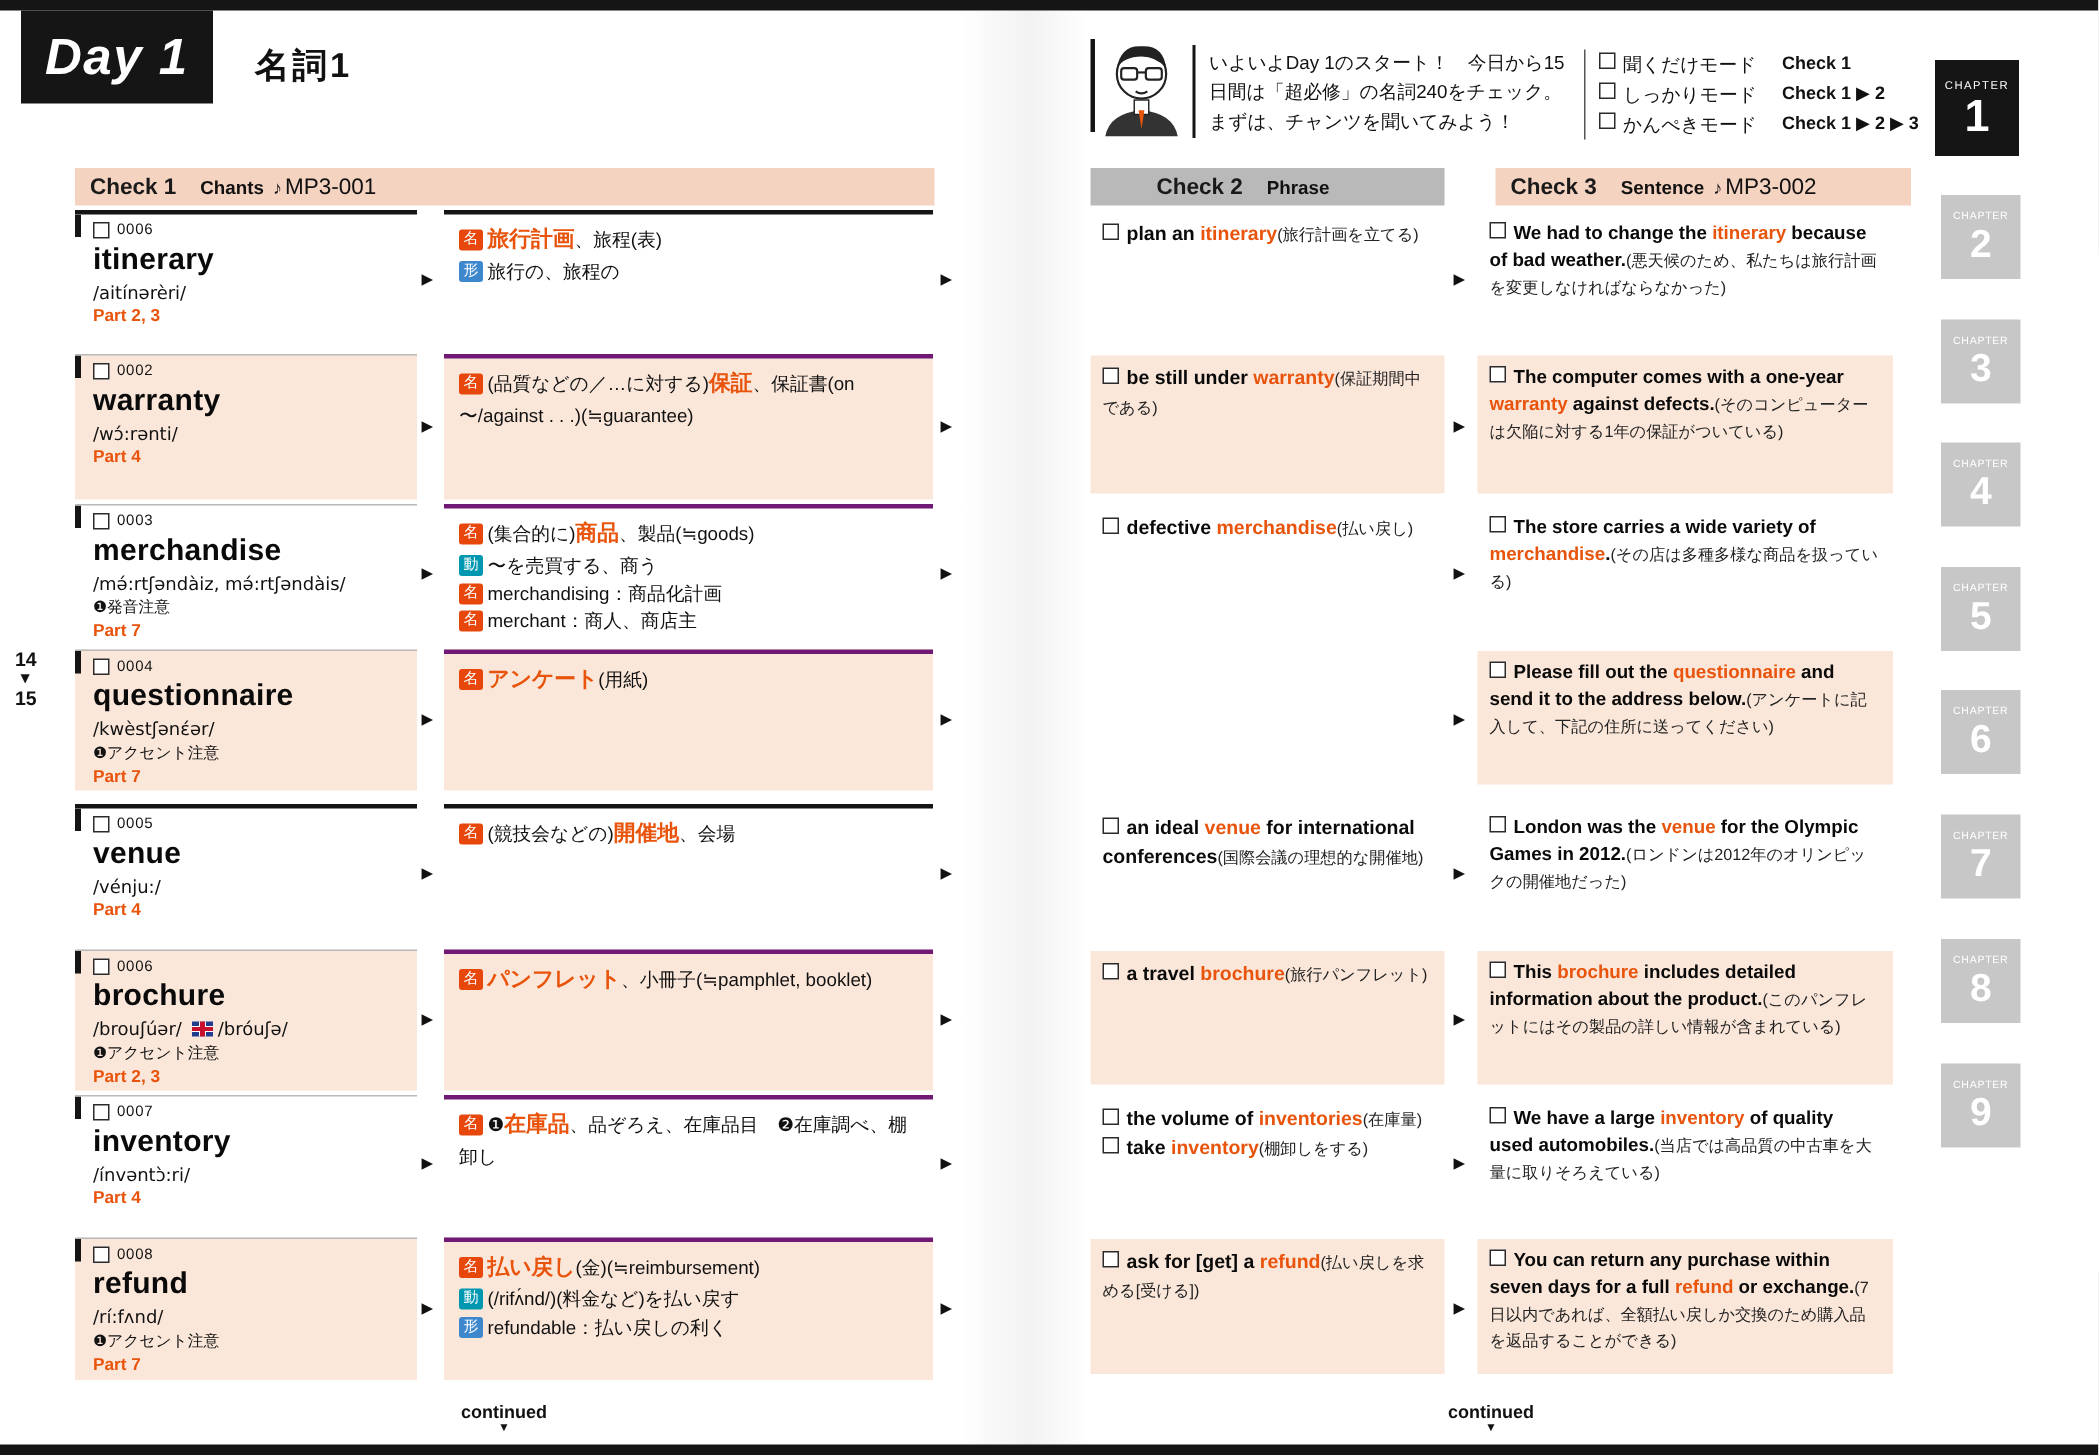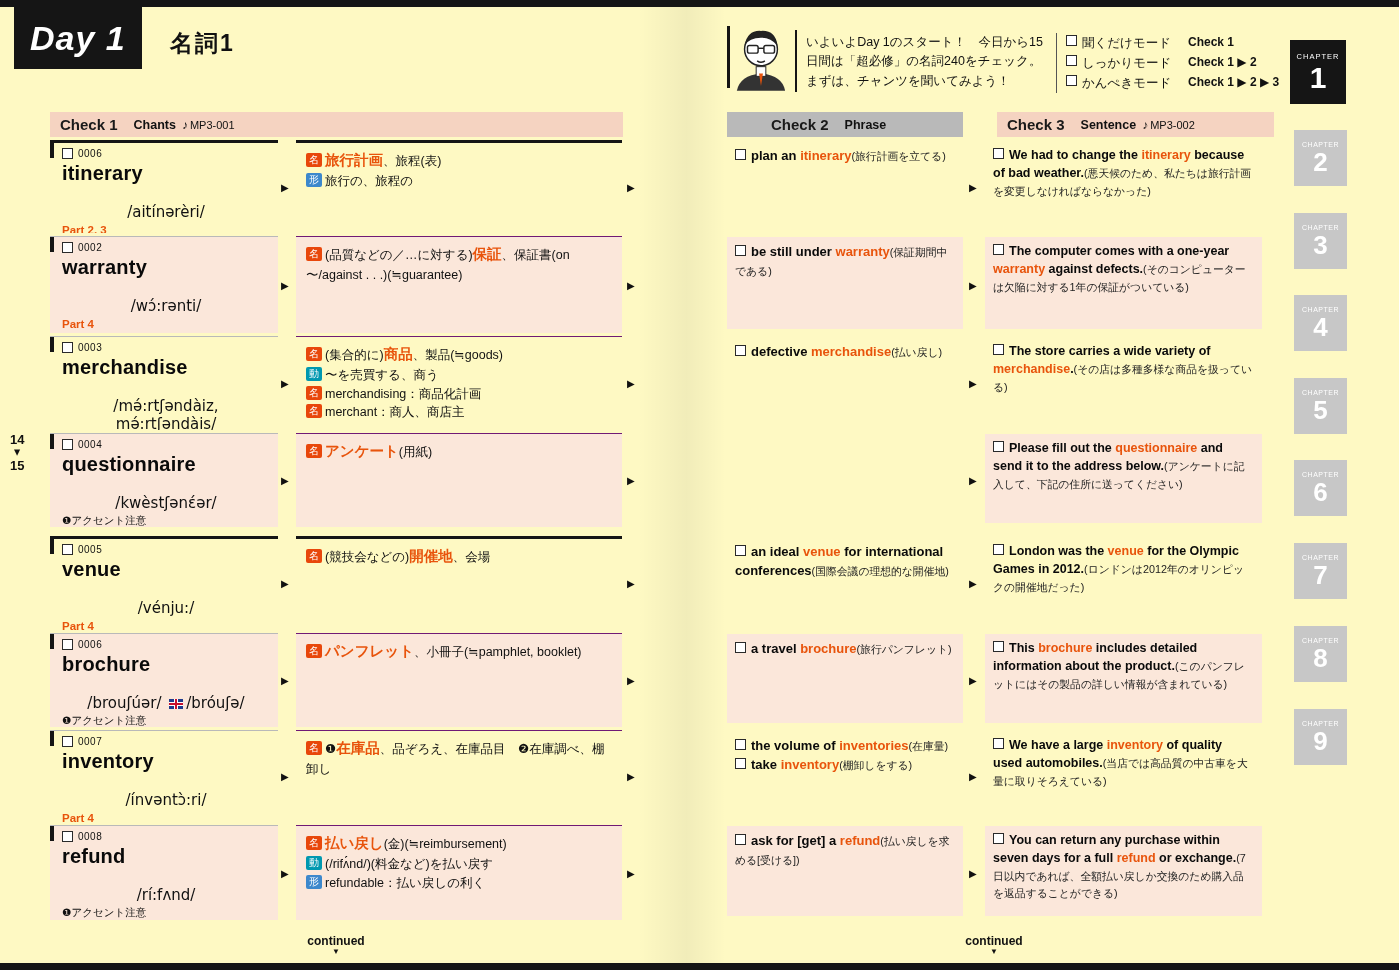--- a/index.html
+++ b/index.html
@@ -1,16 +1,16 @@
 <!DOCTYPE html>
 <html><head>
 <meta charset="utf-8">
 <style>
   html,body{margin:0;padding:0;background:#e9e9e9;}
-  .page{position:relative;width:1399px;height:970px;background:#fef9c3;overflow:hidden;
+  .page{position:relative;width:1399px;height:970px;background:#ffffff;overflow:hidden;
         font-family:"Liberation Sans","DejaVu Sans",sans-serif;color:#111;text-decoration:underline;}
   .topbar{position:absolute;left:0;top:0;width:100%;height:7px;background:#151515;}
   .bottombar{position:absolute;left:0;bottom:0;width:100%;height:7px;background:#151515;}
 
   .day-box{position:absolute;left:14px;top:7px;width:128px;height:62px;background:#151515;color:#fff;
            font-size:34px;font-weight:bold;font-style:italic;display:flex;align-items:center;
            padding-left:16px;box-sizing:border-box;letter-spacing:1px;}
   .lesson-title{position:absolute;left:170px;top:28px;font-size:23px;font-weight:bold;letter-spacing:2px;}
 
   .illustration{position:absolute;left:732px;top:22px;width:58px;height:70px;}
@@ -41,43 +41,43 @@
   .fold{position:absolute;left:638px;top:7px;width:88px;bottom:7px;
         background:linear-gradient(to right, rgba(0,0,0,0), rgba(0,0,0,0.05) 55%, rgba(0,0,0,0));}
 
   .colhead{position:absolute;top:112px;height:25px;display:flex;align-items:center;
            padding:0 10px;box-sizing:border-box;}
   .pinkhead{background:#f5d3c1;}
   .grayhead{background:#b9b9b9;}
   .ch-title{font-weight:bold;font-size:15px;margin-right:16px;color:#1a1a1a;}
   .ch-sub{font-size:12.5px;font-weight:bold;margin-right:6px;}
   .audio-icon{font-size:12px;margin-right:2px;}
-  .ch-mp3{font-size:11px;}
+  .ch-mp3{font-size:15px;}
 
   #rows{position:absolute;left:0;top:0;width:100%;height:100%;}
   .row{position:absolute;left:0;width:100%;}
   .cellA{position:absolute;left:50px;width:228px;top:0;bottom:0;padding:5px 8px 0 12px;box-sizing:border-box;
          border-top:1px solid #b9b9b9;overflow:hidden;}
   .cellA::before{content:"";position:absolute;left:0;top:0;width:4px;height:15px;background:#151515;}
   .cellB{position:absolute;left:296px;width:326px;top:0;bottom:0;padding:7px 10px;box-sizing:border-box;
-         font-size:12.5px;line-height:1.5;border-top:1px solid #701a75;overflow:hidden;}
+         font-size:12.5px;line-height:1.5;border-top:3px solid #701a75;overflow:hidden;}
   .row.group .cellA,.row.group .cellB{border-top:3px solid #151515;}
   .cellC{position:absolute;left:727px;width:236px;top:1px;bottom:4px;padding:6px 8px;box-sizing:border-box;
          font-size:13px;line-height:1.45;overflow:hidden;}
   .cellD{position:absolute;left:985px;width:277px;top:1px;bottom:4px;padding:6px 8px;box-sizing:border-box;
          font-size:12.5px;line-height:1.42;overflow:hidden;}
   .row.pink .cellA,.row.pink .cellB,.row.pink .cellC,.row.pink .cellD{background:#fbe7da;}
 
   .arr{position:absolute;font-size:10px;color:#111;top:50%;transform:translateY(-50%);}
   .arr1{left:281px;}.arr2{left:627px;}.arr3{left:969px;}
 
   .entry-head{display:flex;align-items:center;font-size:10px;}
   .num{font-size:10px;letter-spacing:.5px;color:#111;}
   .word{font-size:20px;font-weight:bold;color:#0a0a0a;margin-top:3px;letter-spacing:.2px;}
-  .pron{font-size:15px;margin-top:18px;font-family:"DejaVu Sans",sans-serif;text-align:center;}
+  .pron{font-size:12px;margin-top:3px;font-family:"DejaVu Sans",sans-serif;}
   .note{font-size:10.5px;margin-top:2px;}
   .part{font-size:11.5px;font-weight:bold;color:#e8540c;margin-top:3px;}
 
   .seg-hl{color:#e8540c;font-weight:bold;}
   .cellB .seg-hl{font-size:14.5px;}
   .seg-en{font-weight:bold;color:#0a0a0a;}
   .seg-jp{font-size:10.8px;color:#222;font-weight:normal;}
   .seg-cb{display:inline-block;width:9px;height:9px;border:1.5px solid #2a2a2a;background:#fff;margin-right:5px;}
   .seg-tagn,.seg-tagv,.seg-taga{display:inline-block;min-width:14px;height:14px;line-height:14px;text-align:center;
       font-size:10px;color:#fff;border-radius:2px;margin-right:3px;vertical-align:2px;padding:0 1px;}

